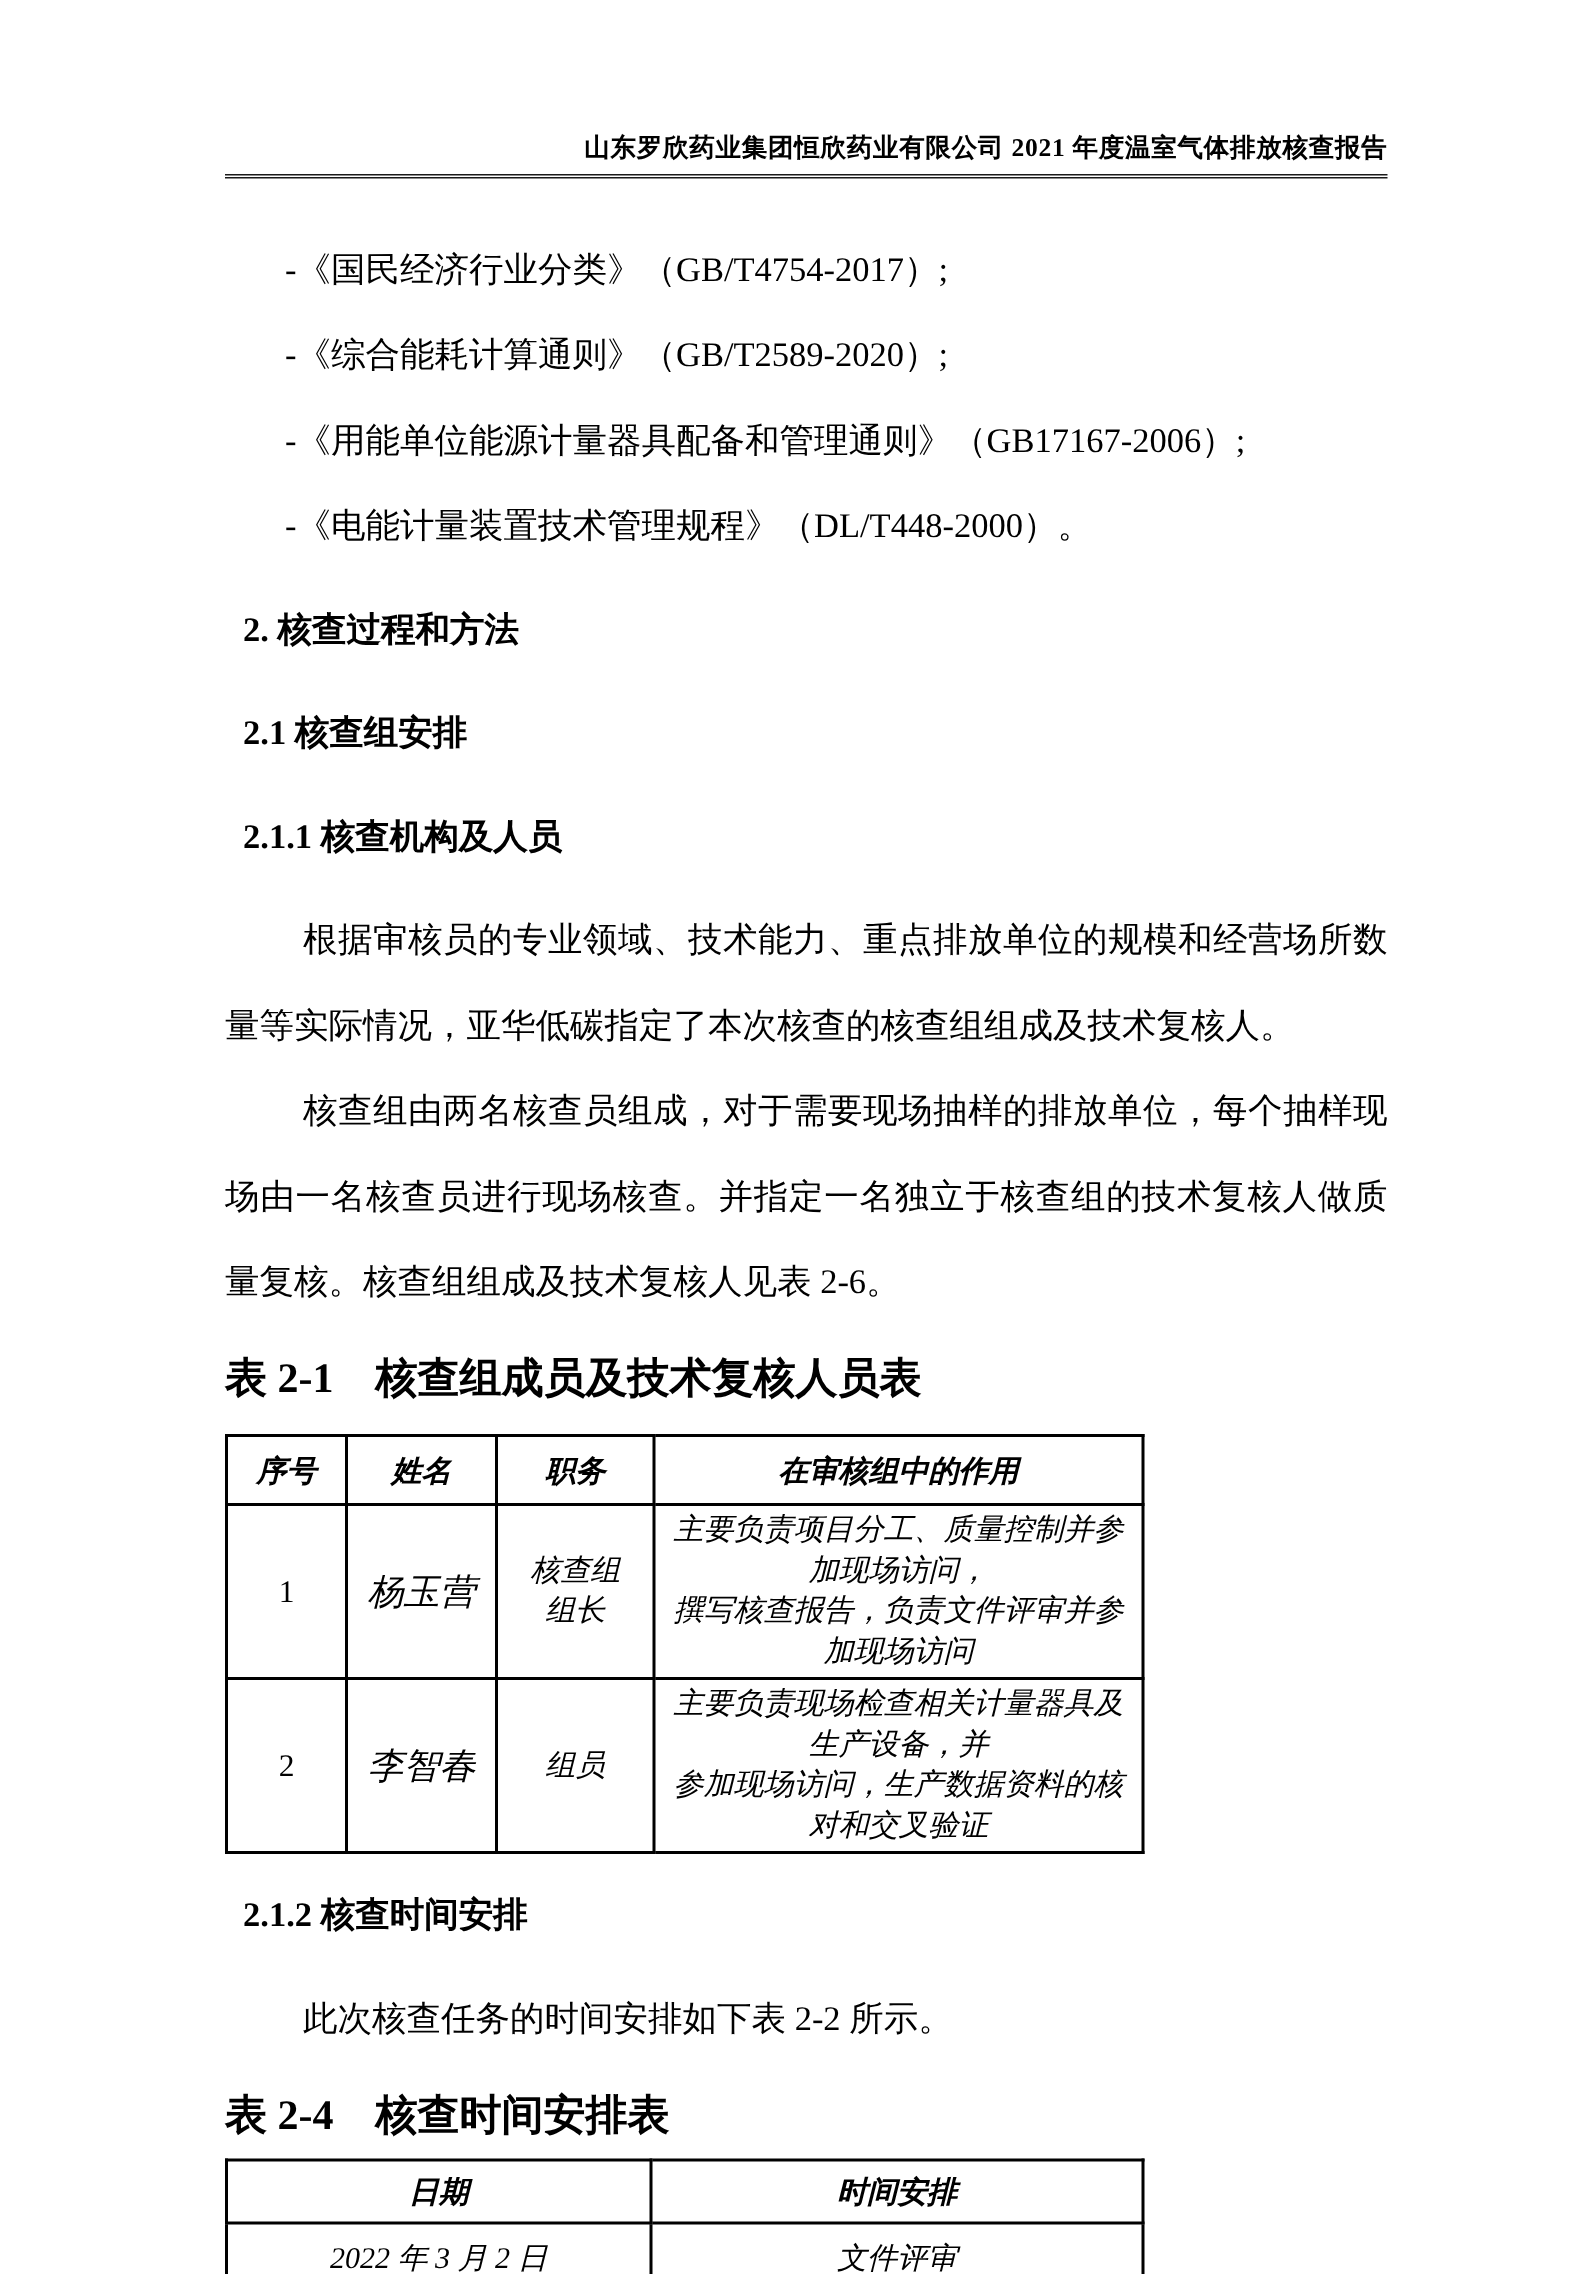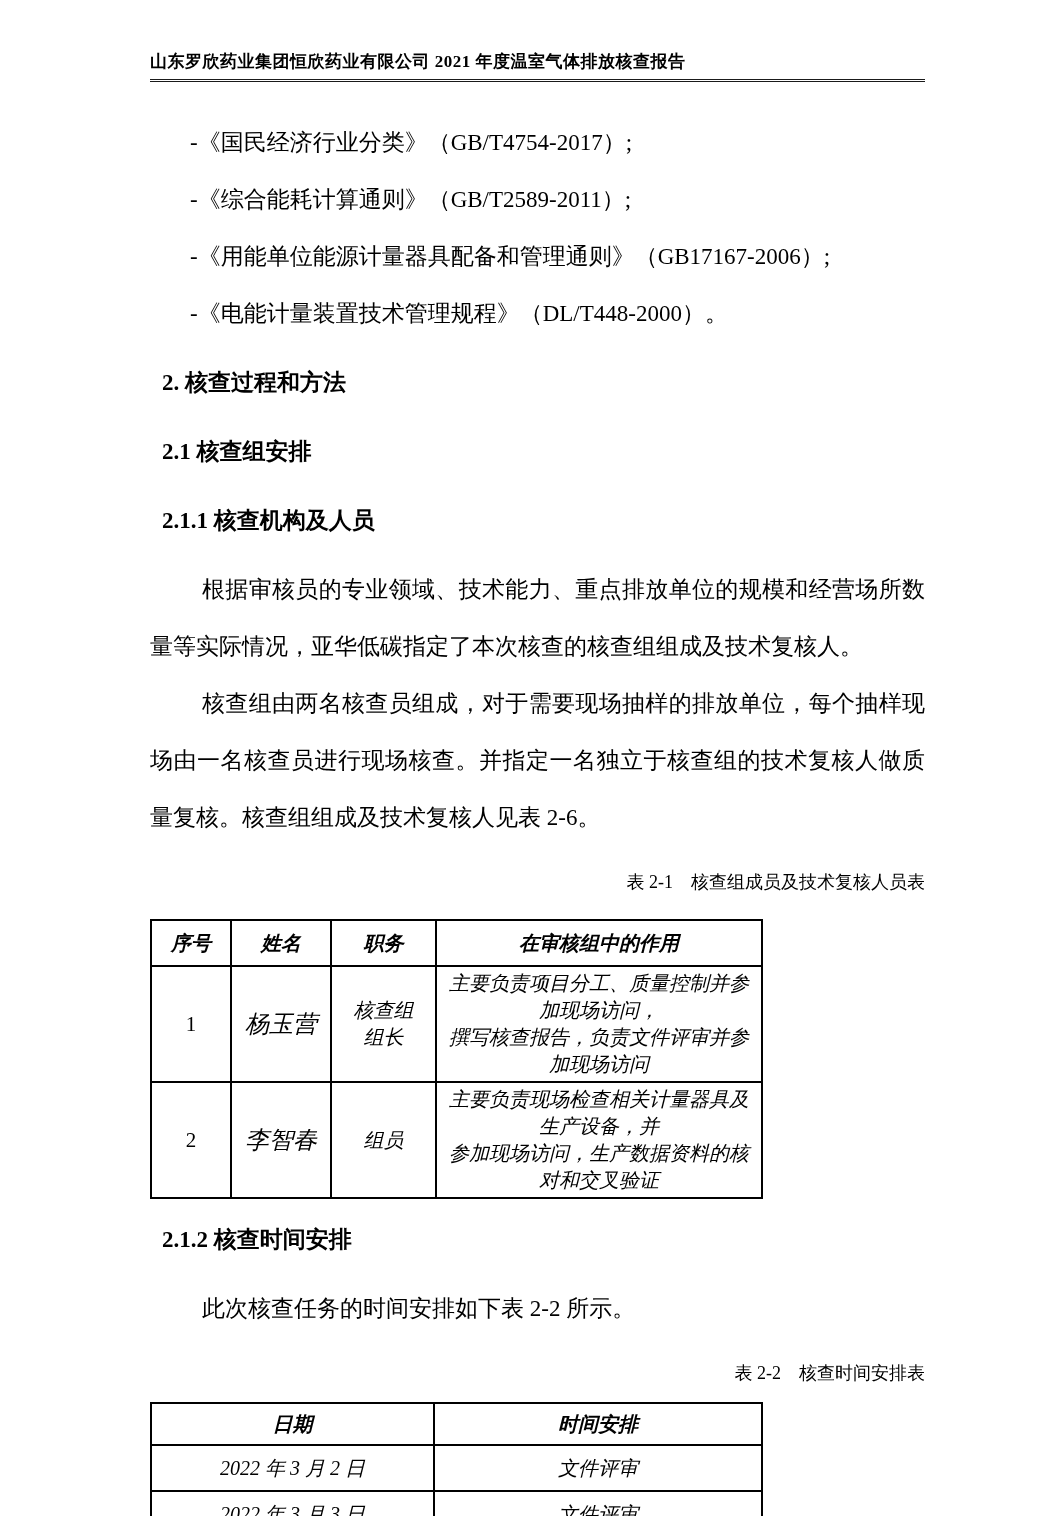--- a/index.html
+++ b/index.html
@@ -12,22 +12,22 @@
   .page {
     position: relative;
     width: 1054px; height: 1516px;
     overflow: hidden;
     background: #ffffff;
   }
   .content-col { margin-left: 150px; width: 775px; }
 
   .doc-header {
     margin-left: 150px; width: 775px;
-    padding-top: 51px; padding-bottom: 6px;
-    text-align: left;
+    padding-top: 88px; padding-bottom: 6px;
+    text-align: right;
     font-size: 17px; font-weight: bold;
     line-height: 22px;
     border-bottom: 3px double #1a1a1a;
     letter-spacing: 0.5px;
   }
 
   .refs {
     margin-top: 32px;
     padding-left: 40px;
     font-size: 23px;
@@ -46,23 +46,23 @@
     margin: 0;
     font-size: 23px;
     line-height: 57px;
     text-align: justify;
     text-align-last: left;
     text-indent: 52px;
   }
 
   .caption {
     margin: 8px 0 0 0;
-    font-size: 18px;
-    font-weight: normal;
-    text-align: right;
+    font-size: 28px;
+    font-weight: bold;
+    text-align: left;
     line-height: 57px;
     white-space: pre-wrap;
   }
 
   table {
     border-collapse: collapse;
     width: 613px;
     table-layout: fixed;
   }
   .t1 { margin-top: 8px; }
@@ -96,21 +96,21 @@
 <body>
 
 <div class="page">
 
   <div class="doc-header">山东罗欣药业集团恒欣药业有限公司 2021 年度温室气体排放核查报告</div>
 
   <div class="content-col">
 
     <div class="refs">
       <div class="ref-item">-《国民经济行业分类》（GB/T4754-2017）;</div>
-      <div class="ref-item">-《综合能耗计算通则》（GB/T2589-2011）;</div>
+      <div class="ref-item">-《综合能耗计算通则》（GB/T2589-2020）;</div>
       <div class="ref-item">-《用能单位能源计量器具配备和管理通则》（GB17167-2006）;</div>
       <div class="ref-item">-《电能计量装置技术管理规程》（DL/T448-2000）。</div>
     </div>
 
     <h1 class="hd">2. 核查过程和方法</h1>
     <h2 class="hd">2.1 核查组安排</h2>
     <h3 class="hd">2.1.1 核查机构及人员</h3>
 
     <p class="para">根据审核员的专业领域、技术能力、重点排放单位的规模和经营场所数量等实际情况，亚华低碳指定了本次核查的核查组组成及技术复核人。</p>
     <p class="para">核查组由两名核查员组成，对于需要现场抽样的排放单位，每个抽样现场由一名核查员进行现场核查。并指定一名独立于核查组的技术复核人做质量复核。核查组组成及技术复核人见表 2-6。</p>
@@ -155,21 +155,21 @@
             <div>参加现场访问，生产数据资料的核对和交叉验证</div>
           </td>
         </tr>
       </tbody>
     </table>
 
     <h3 class="hd">2.1.2 核查时间安排</h3>
 
     <p class="para">此次核查任务的时间安排如下表 2-2 所示。</p>
 
-    <div class="caption">表 2-2　核查时间安排表</div>
+    <div class="caption">表 2-4　核查时间安排表</div>
 
     <table class="t2">
       <colgroup>
         <col style="width:283px">
           <col>
       </colgroup>
       <tbody>
         <tr>
           <th>日期</th>
           <th>时间安排</th>

